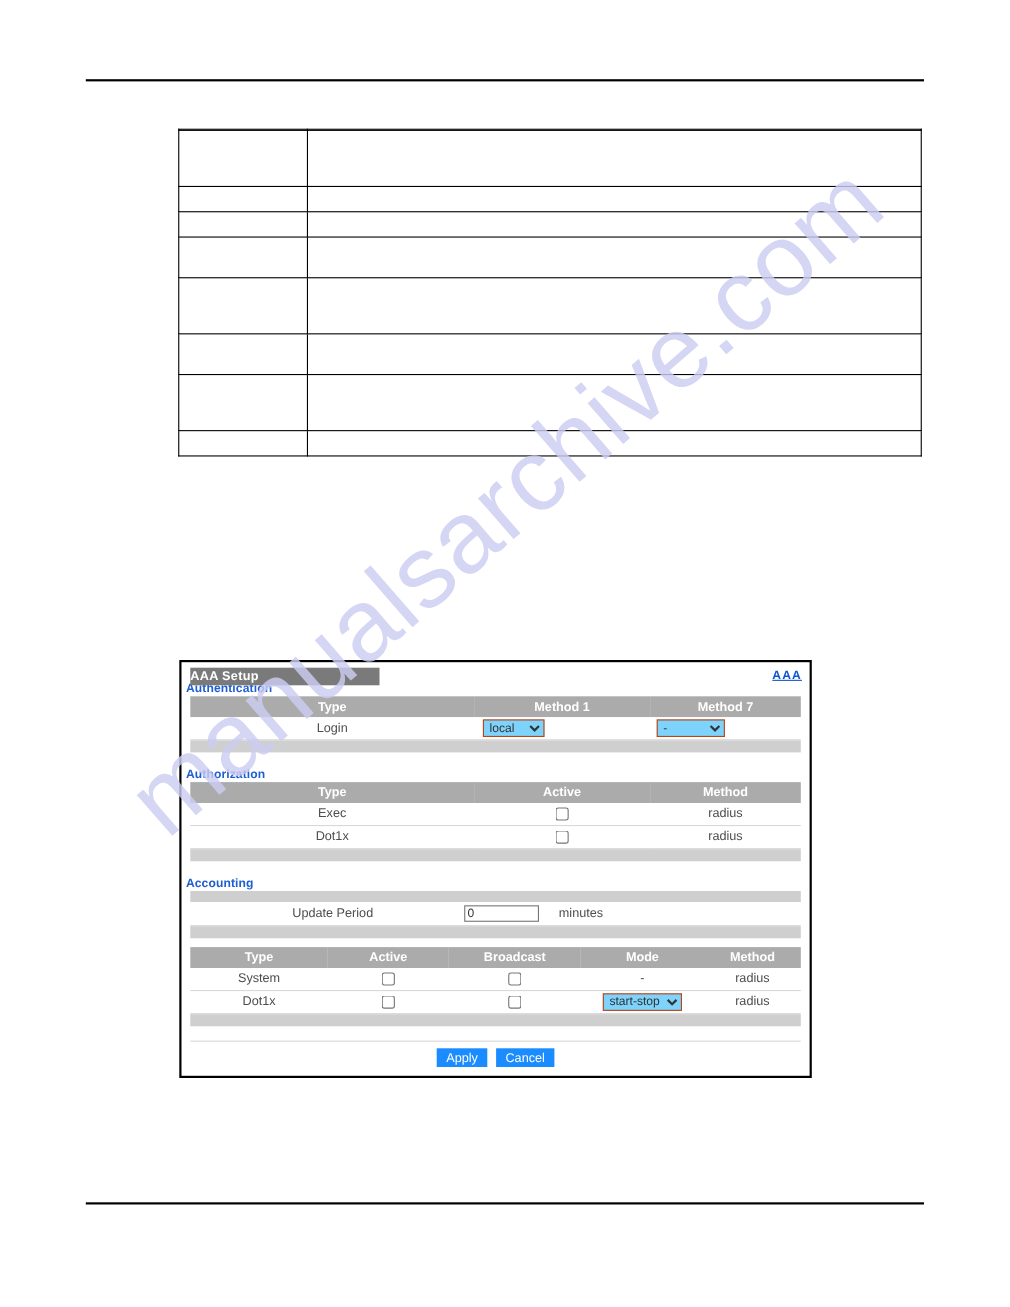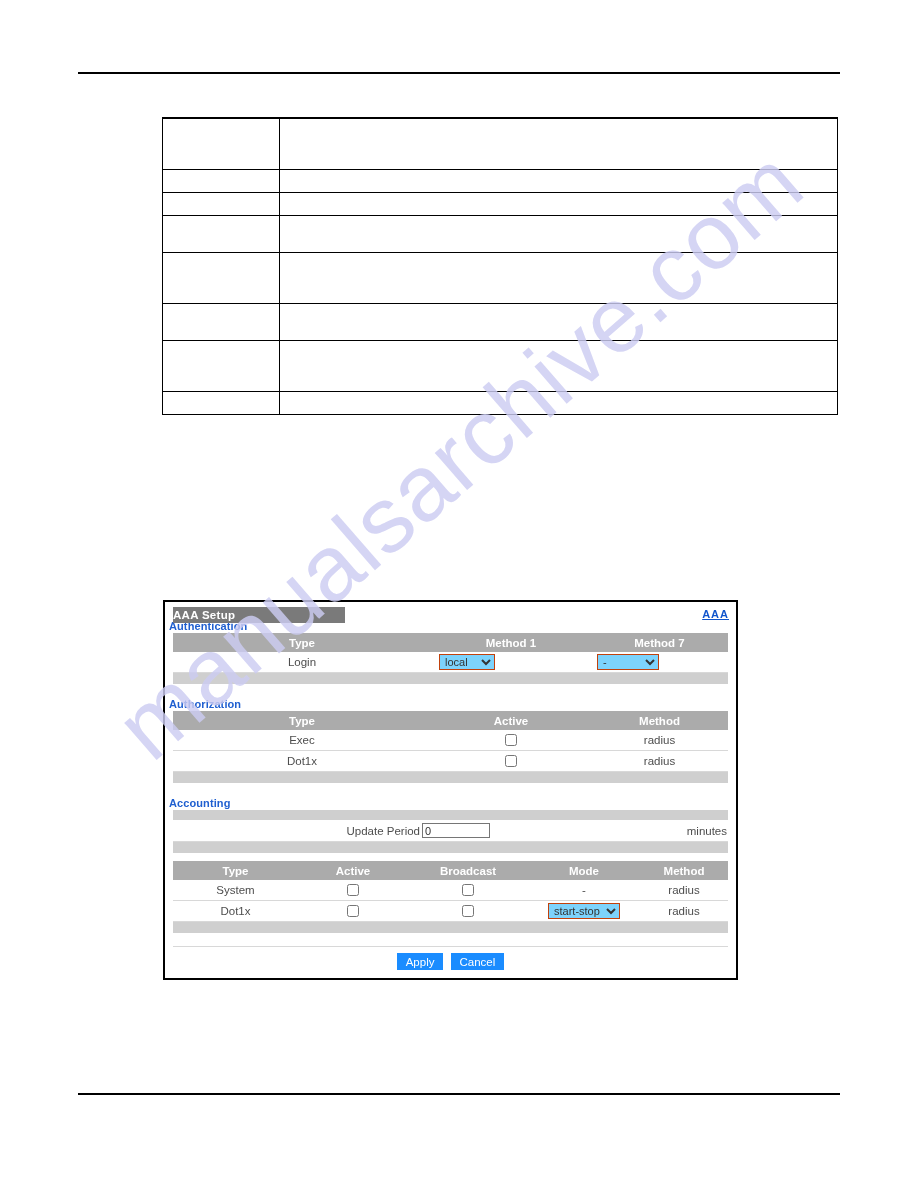--- a/index.html
+++ b/index.html
@@ -186,21 +186,21 @@
     height: 8px;
     border-bottom: 0;
   }
   .label-band tr.foot td {
     background: #cfcfcf;
     height: 9px;
     border-bottom: 0;
   }
   .label-band .fieldname {
     padding-left: 12px;
-    text-align: right;
+    text-align: center;
   }
 
   select.ui-select {
     font-family: "Liberation Sans", sans-serif;
     font-size: 11px;
     color: #333333;
     border: 1px solid #c2410c;
     background: #7dd3fc;
     height: 16px;
     padding: 0 0 0 1px;
@@ -397,21 +397,21 @@
         </colgroup>
       <tbody>
         <tr class="cap">
             <td colspan="3"></td>
           </tr>
         <tr>
           <td class="fieldname">Update Period</td>
           <td style="text-align:left">
             <input type="text" class="ui-text" id="inp-update-period" value="0" style="">
           </td>
-          <td style="text-align:right">
+          <td style="text-align:left">
             <span class="units">minutes</span>
           </td>
         </tr>
         <tr class="foot">
             <td colspan="3"></td>
           </tr>
       </tbody>
     </table>
 
     <div class="spacer-gap-sm"></div>

